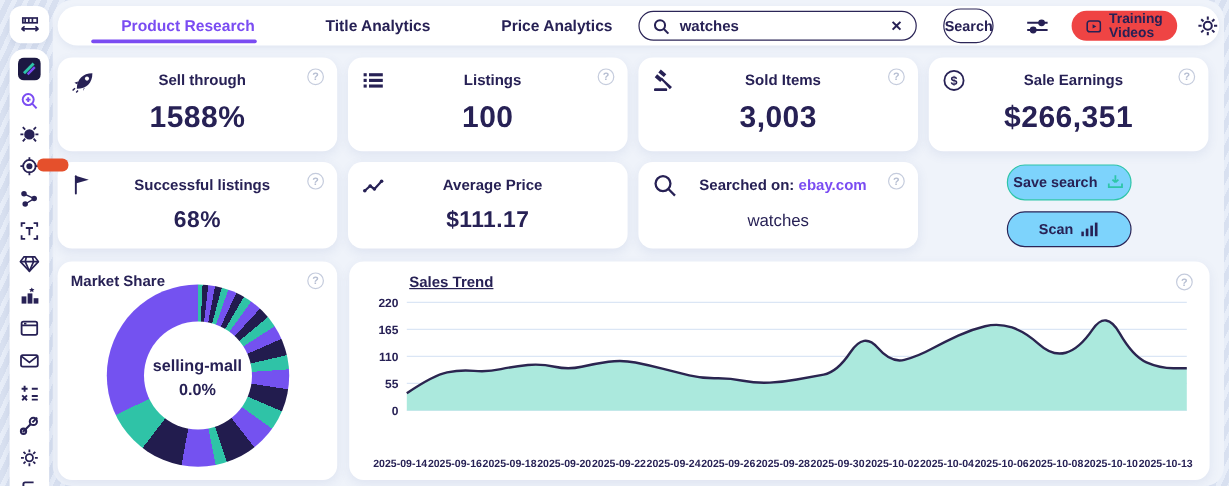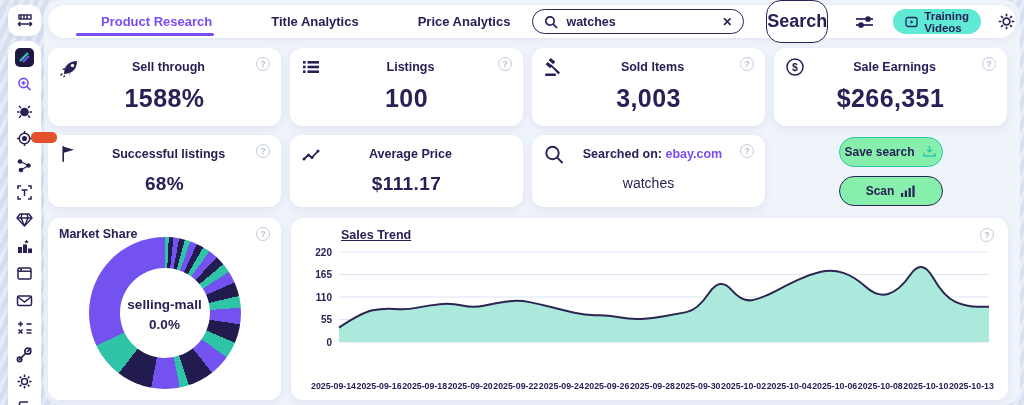--- a/index.html
+++ b/index.html
@@ -29,43 +29,43 @@
             box-shadow:0 2px 6px rgba(70,90,150,.08); }
   .tabs { display:flex; gap:36px; margin-left:30px; }
   .tab { font-size:13px; font-weight:700; position:relative; white-space:nowrap; cursor:pointer;padding-left:23px; }
   .tab.active { color:#7a4cf2; }
   .tab.active::after { content:""; position:absolute; left:-2px; right:-2px; bottom:-7px; height:3px;
                        background:#7a4cf2; border-radius:2px; }
   .search-pill { width:412px; height:25px; border:1.6px solid #2b2557; border-radius:14px;
                  margin-left:22px; display:flex; align-items:center; padding:0 11px; gap:8px; background:#fff; }
   .search-text { font-size:12.5px; font-weight:700; flex:1; }
   .clear-x { font-size:12px; font-weight:700; cursor:pointer; line-height:1; }
-  .search-btn { width:64px; height:43px; border:1.6px solid #2b2557; border-radius:15px; background:#fff;
-                font-size:18px; font-weight:700; margin-left:22px; display:flex; align-items:center; justify-content:center; cursor:pointer; color:#272155;}
+  .search-btn { width:64px; height:29px; border:1.6px solid #2b2557; border-radius:15px; background:#fff;
+                font-size:12px; font-weight:700; margin-left:22px; display:flex; align-items:center; justify-content:center; cursor:pointer; color:#272155;}
   .sliders { margin-left:26px; cursor:pointer; display:flex; }
-  .training-pill { height:25px; background:#5eead4; border-radius:13px; padding:0 12px; margin-left:18px;
+  .training-pill { height:25px; background:#ef4444; border-radius:13px; padding:0 12px; margin-left:18px;
                    display:flex; align-items:center; gap:6px; font-size:11.5px; font-weight:700; cursor:pointer; }
   .gear-btn { margin-left:16px; cursor:pointer; display:flex; }
   
   .cards { position:absolute; left:48px; top:48px; width:960px;
            display:grid; grid-template-columns:repeat(4,233px); grid-template-rows:78px 72px;
            column-gap:9px; row-gap:9px; }
   .card { background:#fff; border-radius:12px; box-shadow:0 3px 9px rgba(70,90,150,.09);
           padding:9px 11px; position:relative; }
   .card-head { display:flex; align-items:flex-start; }
   .card-icon { width:22px; height:22px; flex:0 0 auto; display:flex; }
   .card-title { flex:1; text-align:center; font-size:12.5px; font-weight:700; margin-top:3px; }
   .help { width:14px; height:14px; border:1px solid #c5ccdd; border-radius:50%; color:#b6bed2;
           font-size:9px; font-weight:700; display:flex; align-items:center; justify-content:center; flex:0 0 auto; }
   .card-value { text-align:center; font-size:25px; font-weight:800; letter-spacing:.4px; margin-top:5px; }
   .card-value.small { font-size:19px; margin-top:7px; }
   .link { color:#7a4cf2; }
   .searched-term { text-align:center; font-size:14px; font-weight:400; margin-top:9px; }
   .actions { display:flex; flex-direction:column; align-items:center; justify-content:center; gap:9px; }
-  .btn { width:104px; height:30px; border-radius:16px; background:#86efac; display:flex; align-items:center;
+  .btn { width:104px; height:30px; border-radius:16px; background:#7dd3fc; display:flex; align-items:center;
          justify-content:center; gap:7px; font-size:12px; font-weight:700; cursor:pointer; color:#272155; }
   .btn-save { border:1.8px solid #2ec5a8; }
   .btn-scan { border:1.8px solid #2b2557; }
   
   .bottom { position:absolute; left:48px; top:218px; width:960px; height:182px; display:flex; gap:10px; }
   .market-card { width:233px; }
   .trend-card { flex:1; padding:10px 14px; }
   .card-top-row { display:flex; justify-content:space-between; align-items:flex-start; }
   .chart-title { font-size:12.5px; font-weight:700; }
   .donut { position:absolute; left:50%; transform:translateX(-50%); top:19px; width:152px; height:152px;

